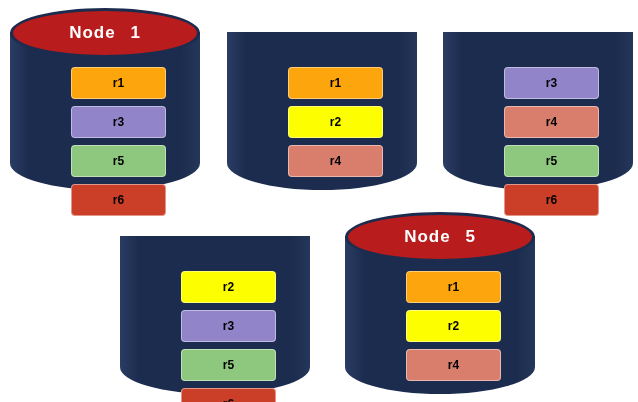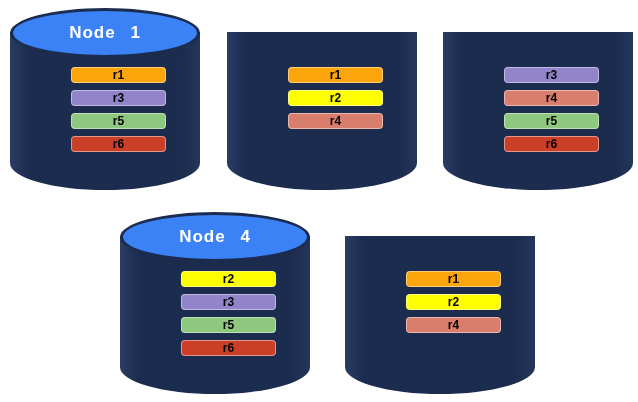--- a/index.html
+++ b/index.html
@@ -18,40 +18,40 @@
   .node5 { left:345px; top:212px; }
 
   .cyl-body {
     position:absolute; left:0; right:0; top:24px; bottom:0;
     background:linear-gradient(90deg,#2a3c63 0%, #1c2c4f 10%, #1c2c4f 90%, #243659 100%);
     background-color:#1c2c4f;
     border-radius:0 0 95px 95px / 0 0 27px 27px;
   }
   .cyl-top {
     position:absolute; left:0; right:0; top:0; height:50px;
-    background:#3b82f6;
+    background:#b91c1c;
     border:3px solid #1c2c4f;
     border-radius:50%;
     box-sizing:border-box;
     display:flex; align-items:center; justify-content:center;
   }
   .cyl-title {
     color:#ffffff;
     font-size:17px;
     font-weight:bold;
     letter-spacing:1px;
     word-spacing:9px;
     white-space:pre;
   }
   .bars {
     position:absolute; left:34px; right:34px; top:59px;
     display:flex; flex-direction:column; gap:7px;
   }
   .bar {
-    height:16px;
+    height:32px;
     border-radius:4px;
     border:1px solid rgba(255,255,255,0.45);
     box-sizing:border-box;
     display:flex; align-items:center; justify-content:center;
     font-size:12px; font-weight:bold; color:#000000;
     line-height:1;
     margin-left:27px;
   }
 </style>
 </head>
@@ -90,25 +90,25 @@
 </div>
 
 <div class="cyl node4">
   <div class="cyl-body"></div>
   <div class="bars">
     <div class="bar" style="background: rgb(253, 255, 0);">r2</div>
     <div class="bar" style="background: rgb(145, 132, 200);">r3</div>
     <div class="bar" style="background: rgb(141, 200, 126);">r5</div>
     <div class="bar" style="background: rgb(203, 63, 40);">r6</div>
   </div>
-  <div class="cyl-top">
-    <span class="cyl-title">Node 4</span>
-  </div>
 </div>
 
 <div class="cyl node5">
   <div class="cyl-body"></div>
   <div class="bars">
     <div class="bar" style="background: rgb(253, 165, 12);">r1</div>
     <div class="bar" style="background: rgb(253, 255, 0);">r2</div>
     <div class="bar" style="background: rgb(217, 126, 109);">r4</div>
   </div>
+  <div class="cyl-top">
+    <span class="cyl-title">Node 5</span>
+  </div>
 </div>
 
 </body></html>

